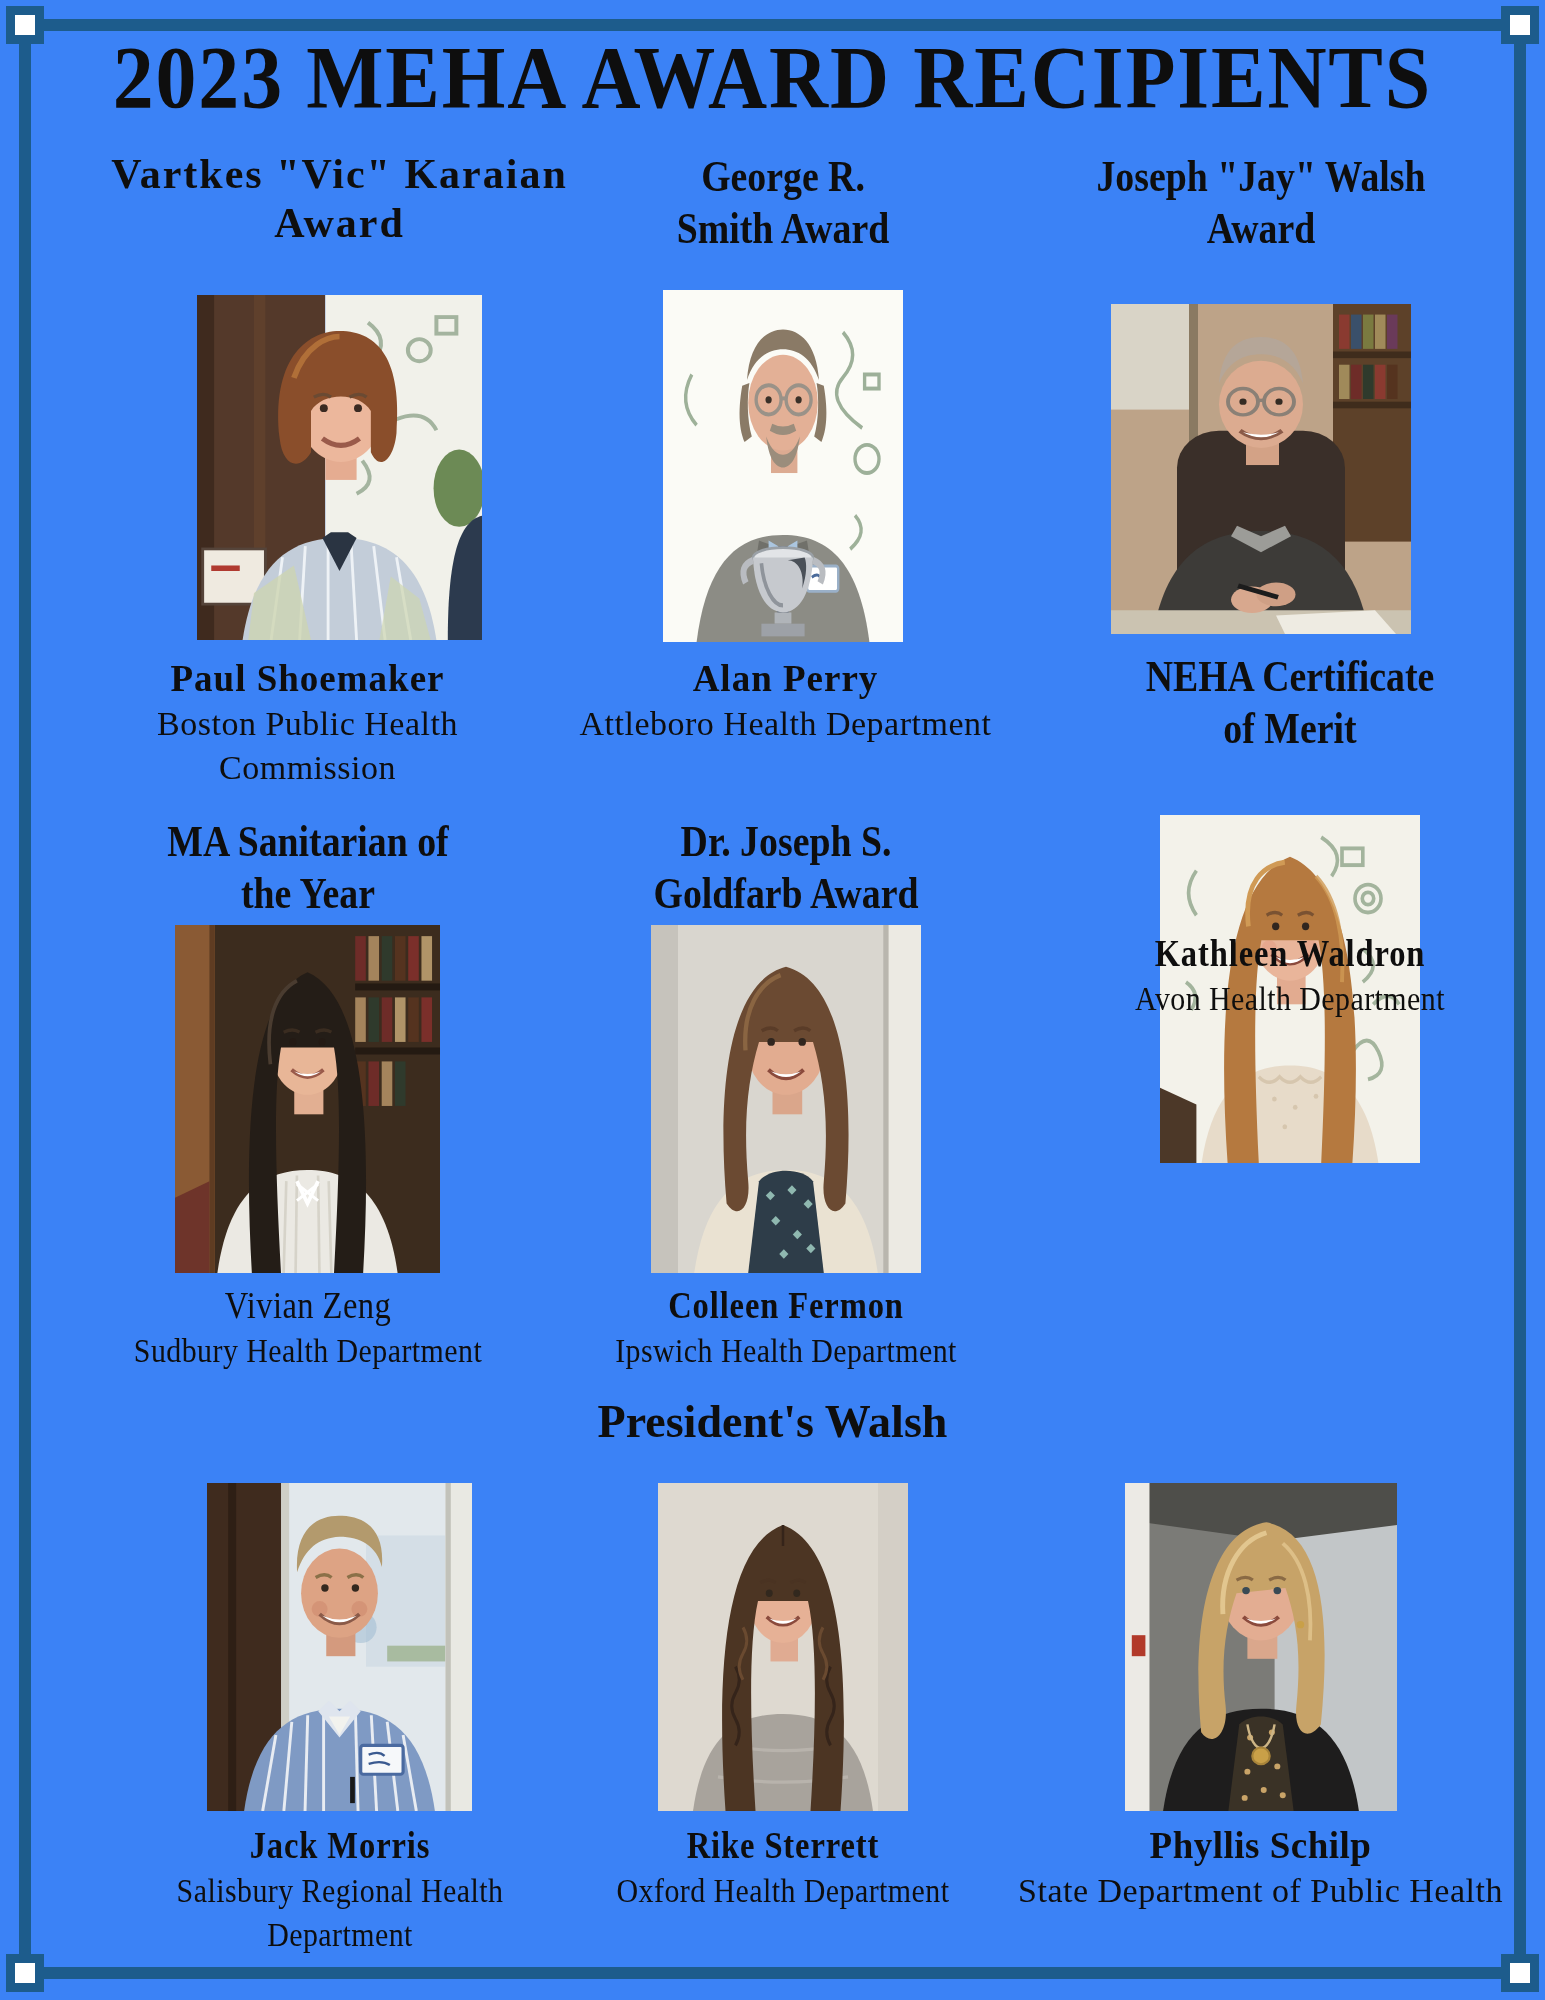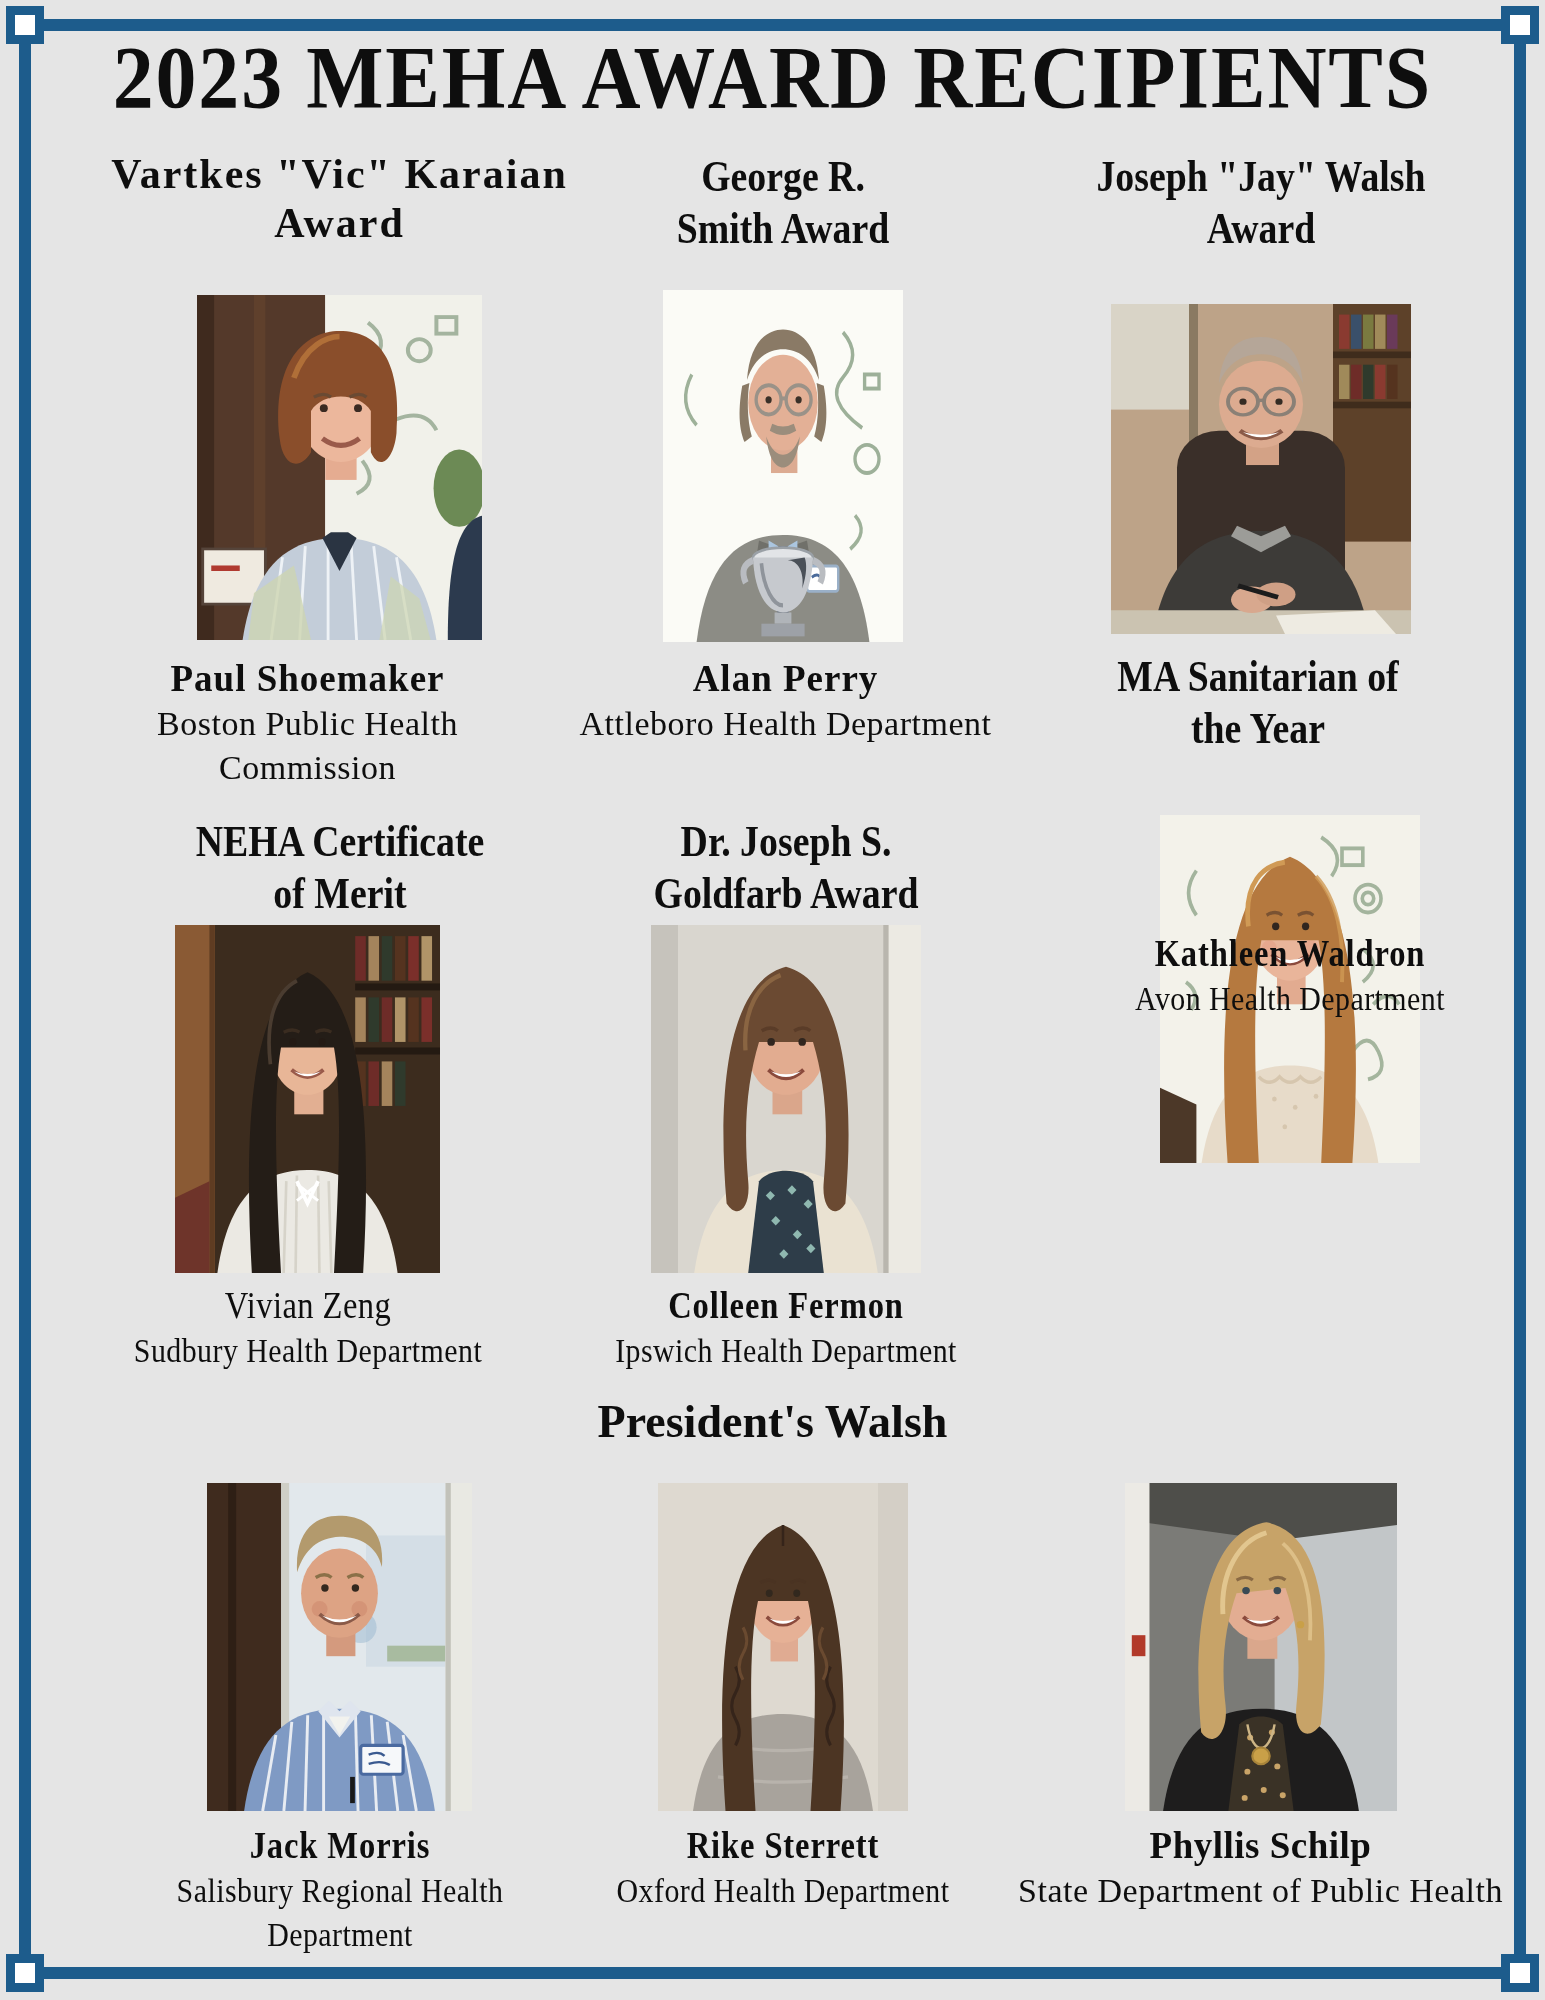--- a/index.html
+++ b/index.html
@@ -1,17 +1,17 @@
 <!DOCTYPE html>
 <html style="--frame: #1d5c8c; --ink: #0e0e0e;"><head>
 <meta charset="utf-8">
 <style>
   :root{ --frame:#1d5c8c; --ink:#0e0e0e; }
   html,body{margin:0;padding:0;background:#ffffff;}
-  .page{position:relative;width:1545px;height:2000px;background:#e5e5e5;overflow:hidden;
+  .page{position:relative;width:1545px;height:2000px;background:#3b82f6;overflow:hidden;
         font-family:"Liberation Serif","DejaVu Serif",serif;color:var(--ink);}
 
   
   .fline{position:absolute;background:var(--frame);z-index:6;}
   .fline.top{left:24px;right:24px;top:19px;height:12px;}
   .fline.bottom{left:24px;right:24px;bottom:21px;height:12px;}
   .fline.left{top:24px;bottom:24px;left:19px;width:12px;}
   .fline.right{top:24px;bottom:24px;right:19px;width:12px;}
   .fsq{position:absolute;width:20px;height:20px;border:9px solid var(--frame);background:#fff;z-index:7;}
   .fsq.tl{left:6px;top:6px;} .fsq.tr{right:6px;top:6px;}
@@ -204,27 +204,27 @@
 Commission</div>
     </div>
       </div>
     <div class="cell c3">
         <div class="cap">
       <div class="name">Alan Perry</div>
       <div class="org multiline">Attleboro Health Department</div>
     </div>
       </div>
 
+    <div class="cell c1">
+        <div class="award-head cond multiline" style="padding-top:0">NEHA Certificate
+of Merit</div>
+      </div>
     <div class="cell c2">
         <div class="award-head cond multiline" style="padding-top:0">MA Sanitarian of
 the Year</div>
-      </div>
-    <div class="cell c1">
-        <div class="award-head cond multiline" style="padding-top:0">NEHA Certificate
-of Merit</div>
       </div>
     <div class="cell c3">
         <div class="award-head cond multiline" style="padding-top:0">Dr. Joseph S.
 Goldfarb Award</div>
       </div>
 
     <div class="cell c1">
       <svg class="photo" style="width:260px;height:348px" viewBox="0 0 100 125" preserveAspectRatio="none" role="img">
         <rect x="0" y="0" width="100" height="125" fill="#f3f2ea"></rect>
         <g stroke="#9fb199" fill="none" stroke-width="1.4" opacity=".95">

